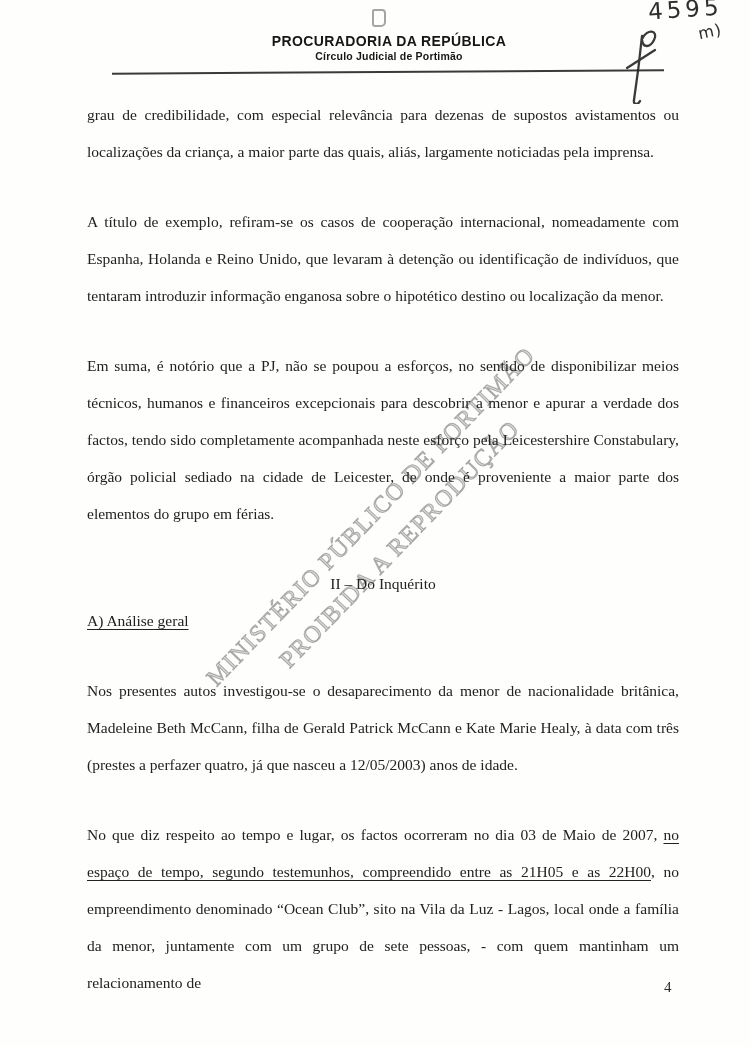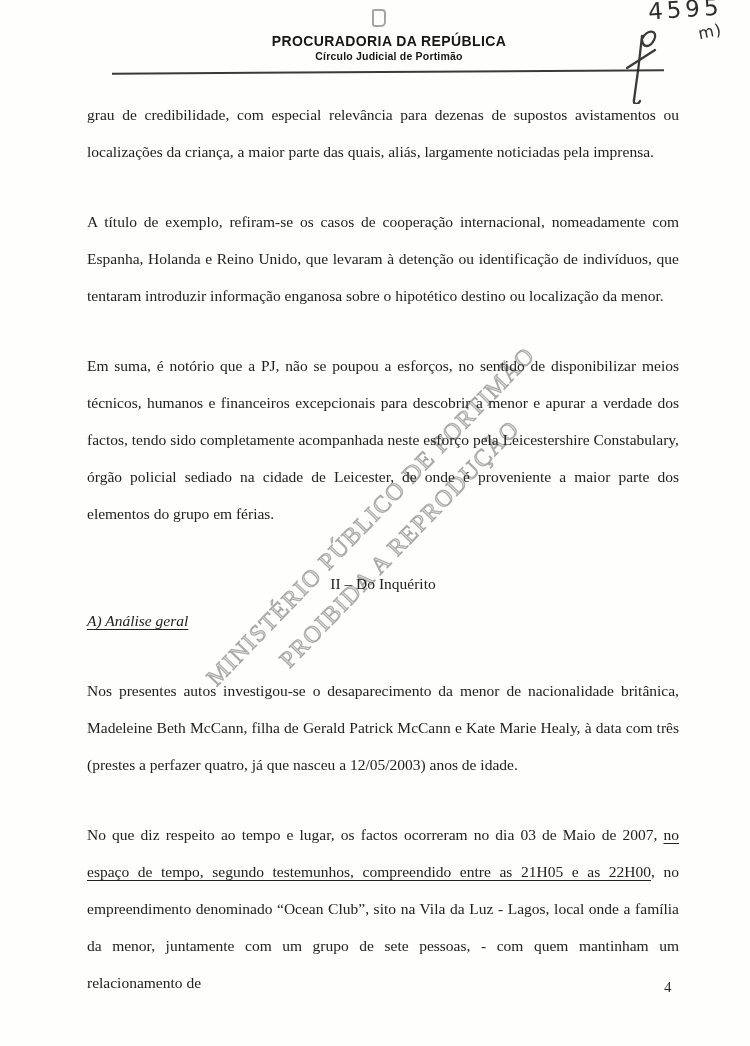--- a/index.html
+++ b/index.html
@@ -119,21 +119,20 @@
     margin: 0 0 33px 0;
     text-align: justify;
   }
   .doc-body p.heading {
     margin: 0;
     text-align: center;
   }
   .doc-body p.heading_underlined {
     margin: 0 0 33px 0;
     text-align: left;
-    font-style: italic;
   }
   .u {
     text-decoration: underline;
     text-underline-offset: 3px;
   }
 
   
   .page-number {
     position: absolute;
     left: 664px;

